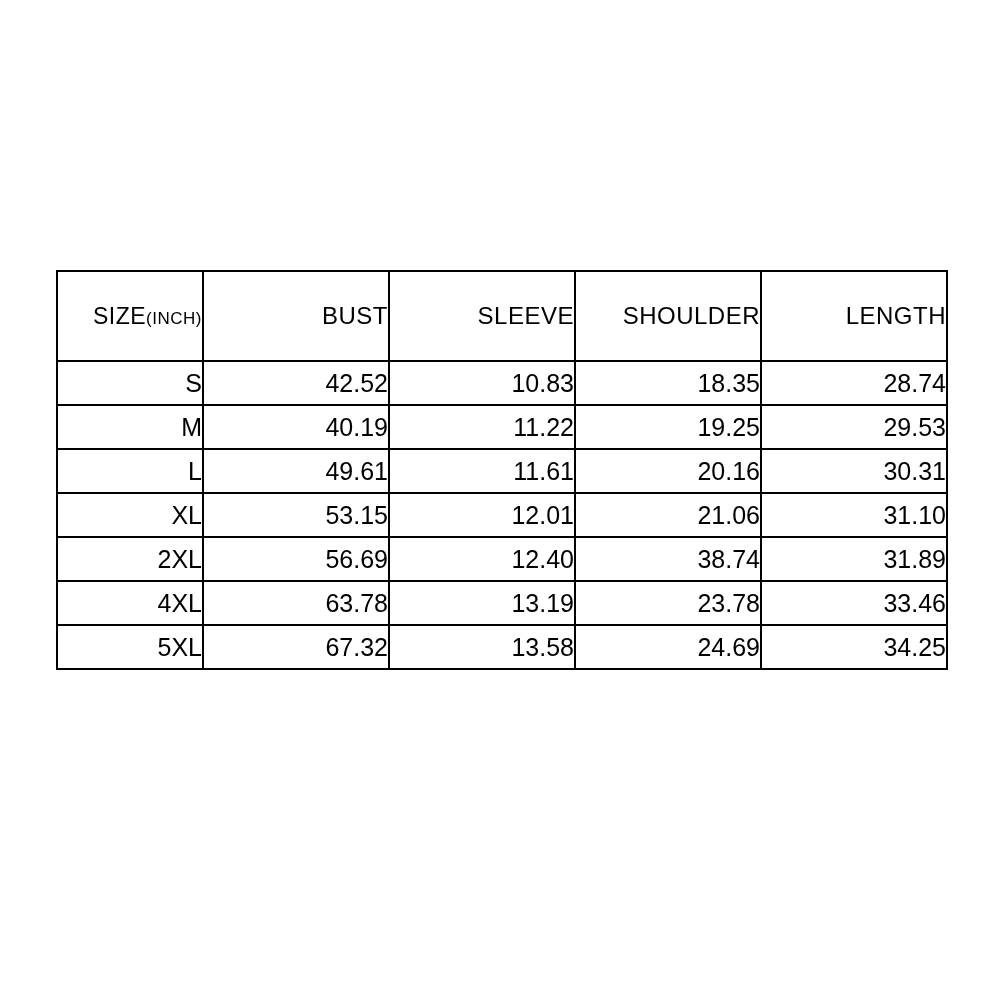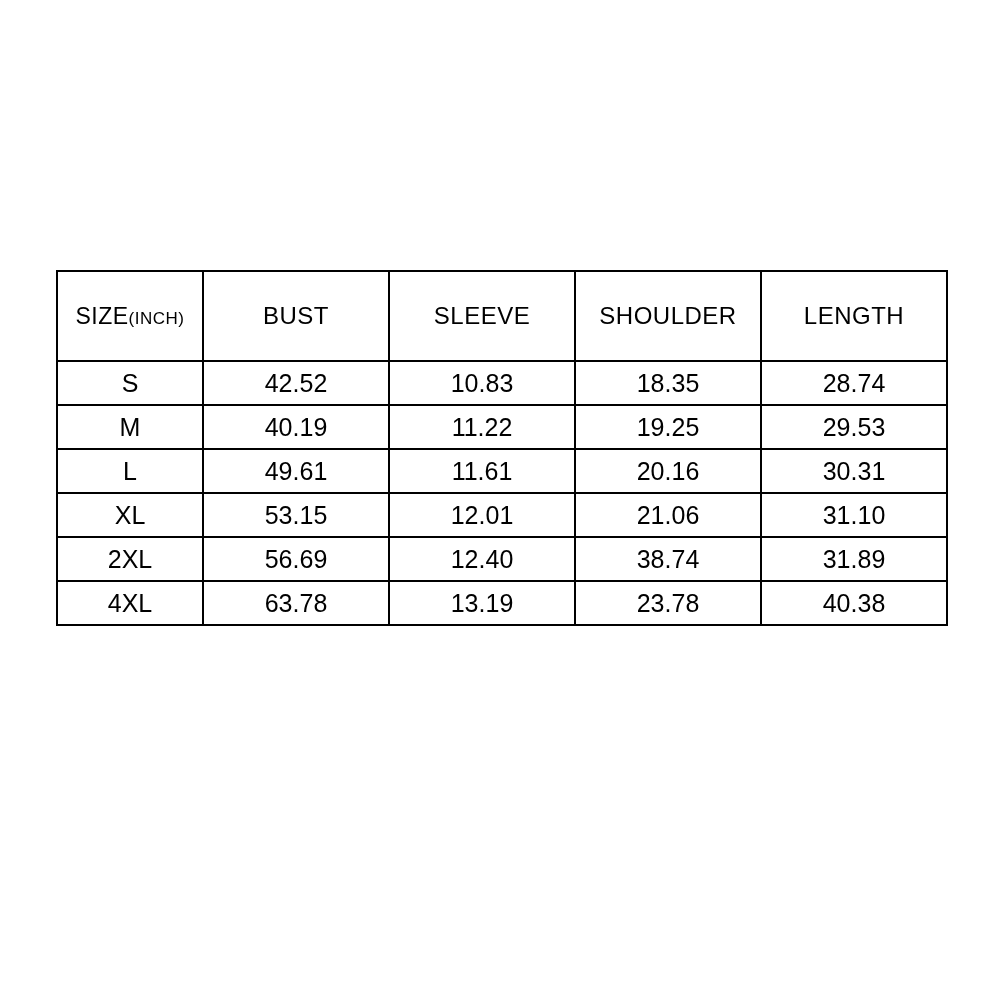--- a/index.html
+++ b/index.html
@@ -24,21 +24,21 @@
 
   table.size-chart {
     border-collapse: collapse;
     width: 890px;
     table-layout: fixed;
   }
 
   table.size-chart th,
   table.size-chart td {
     border: 2px solid #000000;
-    text-align: center;
+    text-align: right;
     vertical-align: middle;
     font-weight: normal;
     color: #000000;
     padding: 0;
     margin-left: 24px;
   }
 
   
   col.c0 { width: 146px; }
   col.c1 { width: 186px; }
@@ -124,17 +124,24 @@
         <td>56.69</td>
         <td>12.40</td>
         <td>38.74</td>
         <td>31.89</td>
       </tr>
       <tr>
         <td class="size-cell">4XL</td>
         <td>63.78</td>
         <td>13.19</td>
         <td>23.78</td>
-        <td>40.38</td>
+        <td>33.46</td>
+      </tr>
+      <tr>
+        <td class="size-cell">5XL</td>
+        <td>67.32</td>
+        <td>13.58</td>
+        <td>24.69</td>
+        <td>34.25</td>
       </tr>
     </tbody>
   </table>
 </div>
 
 </body></html>

